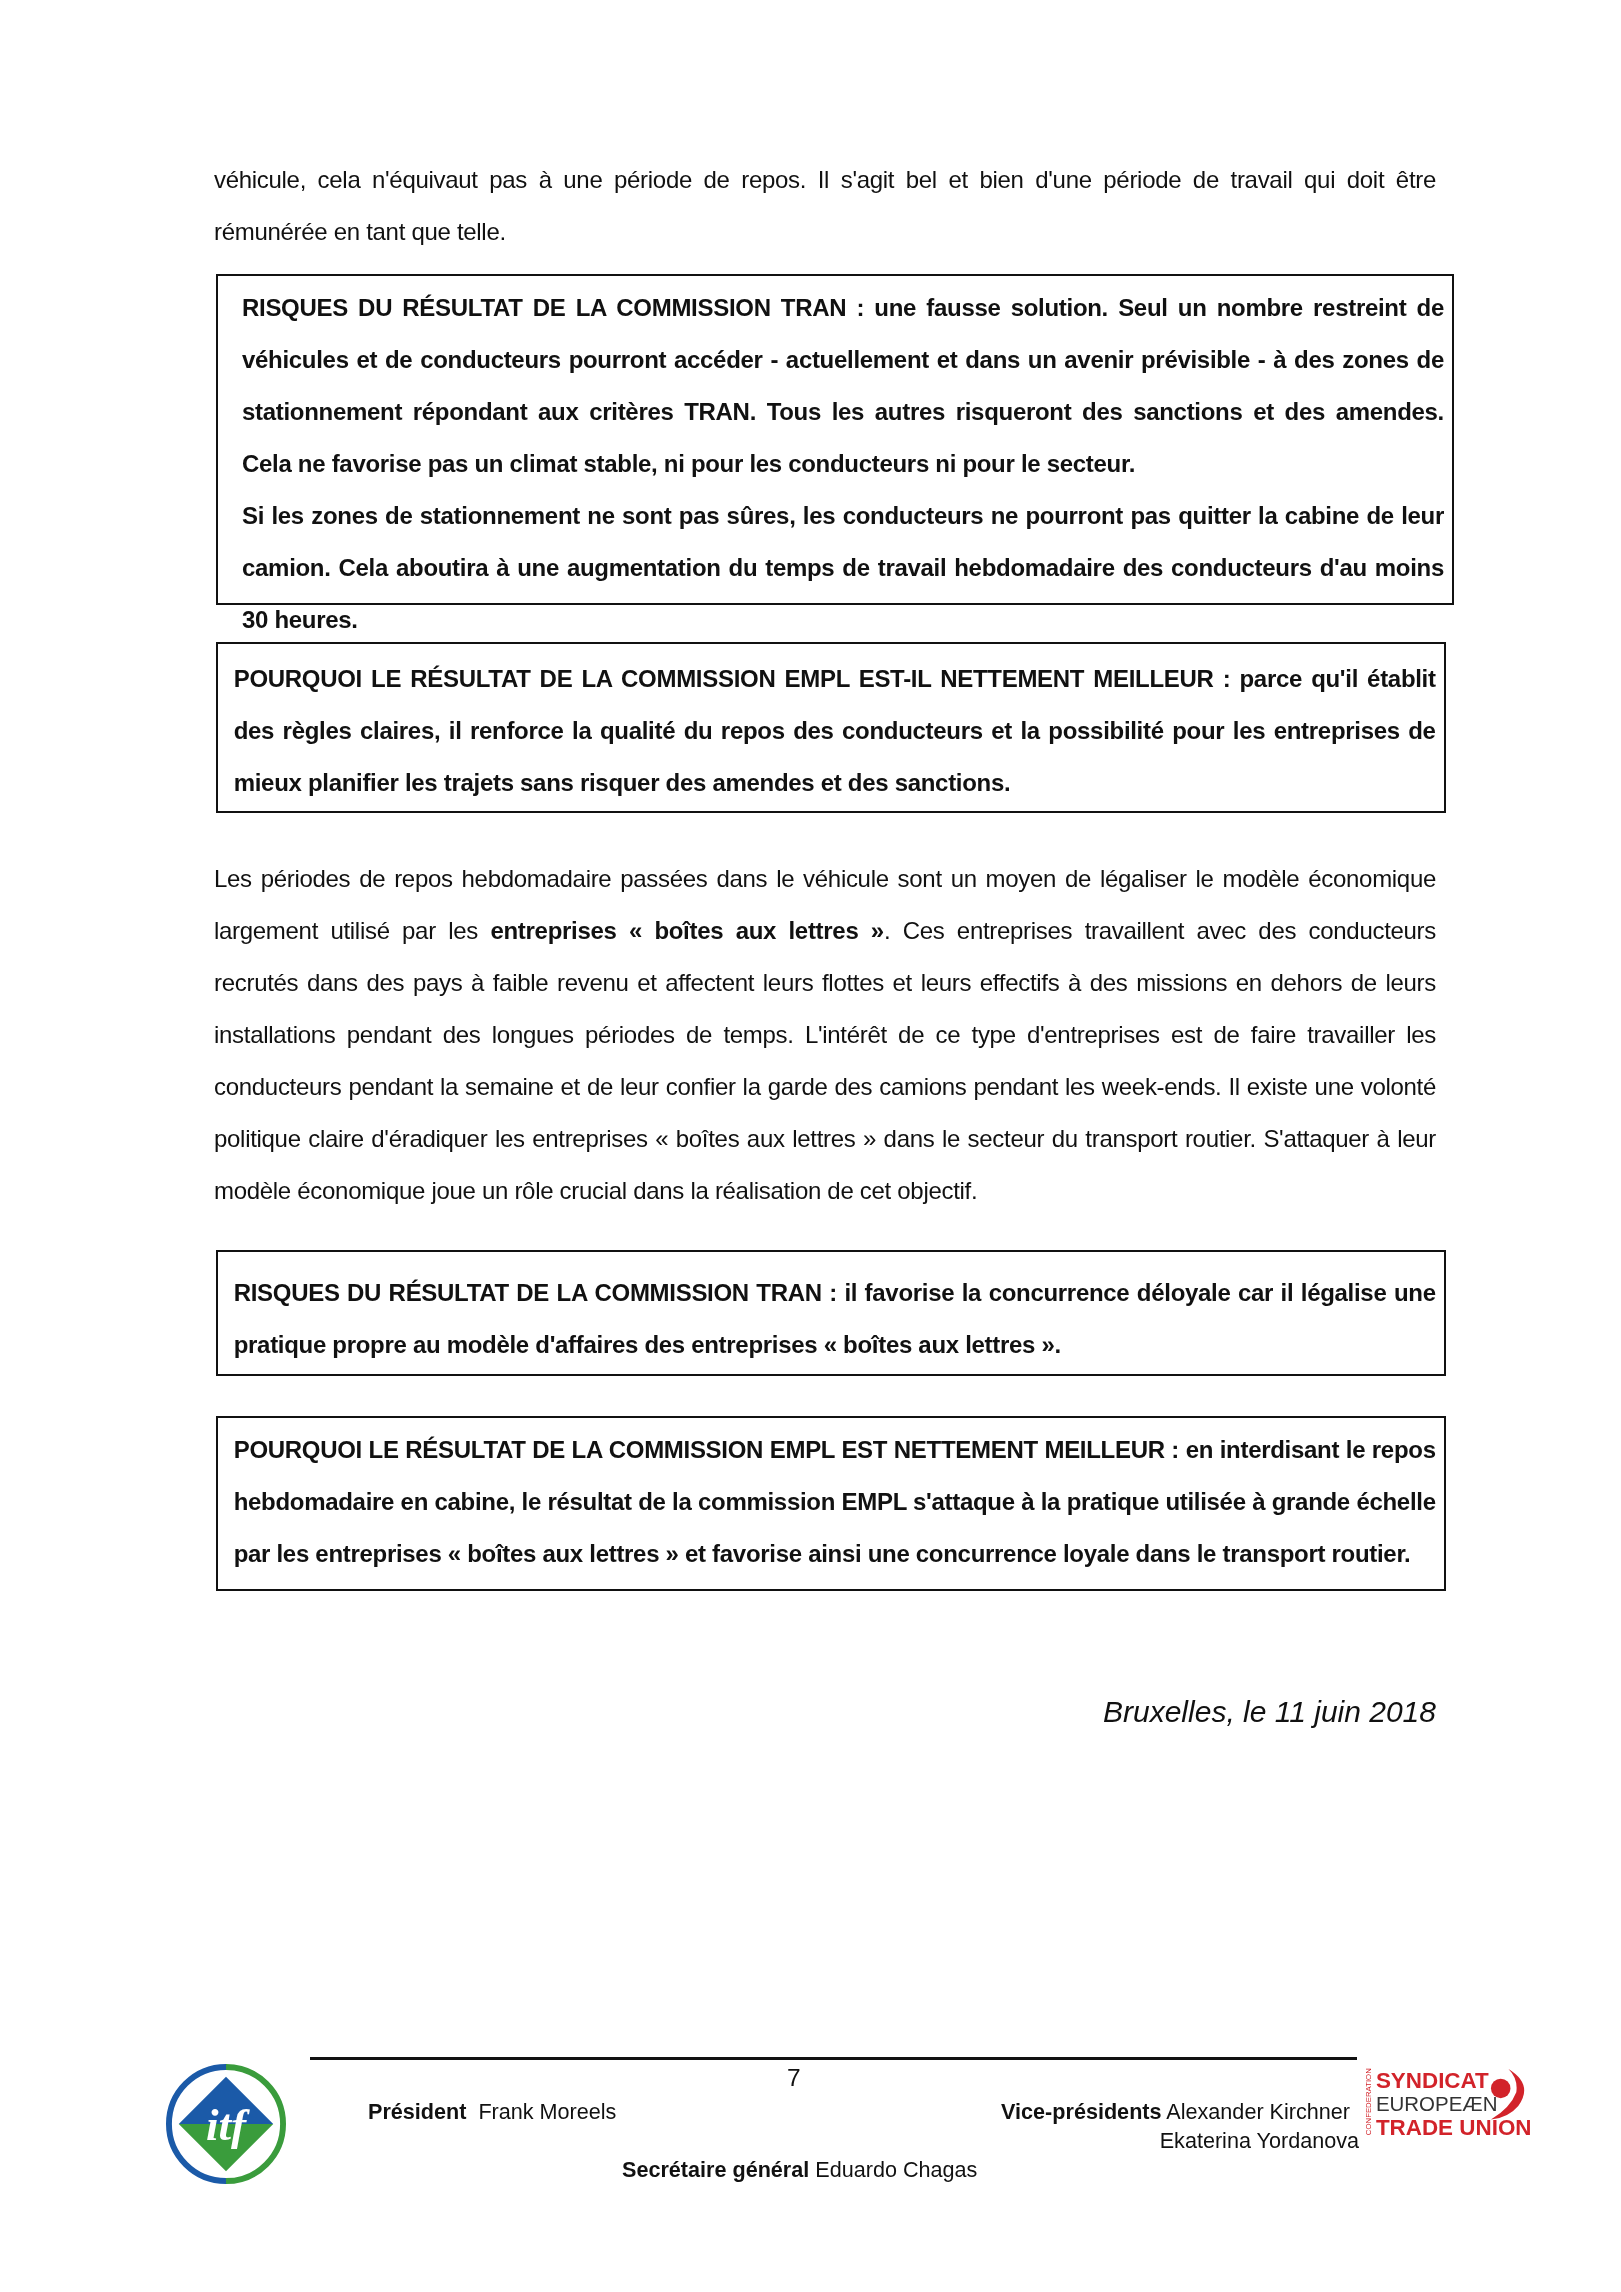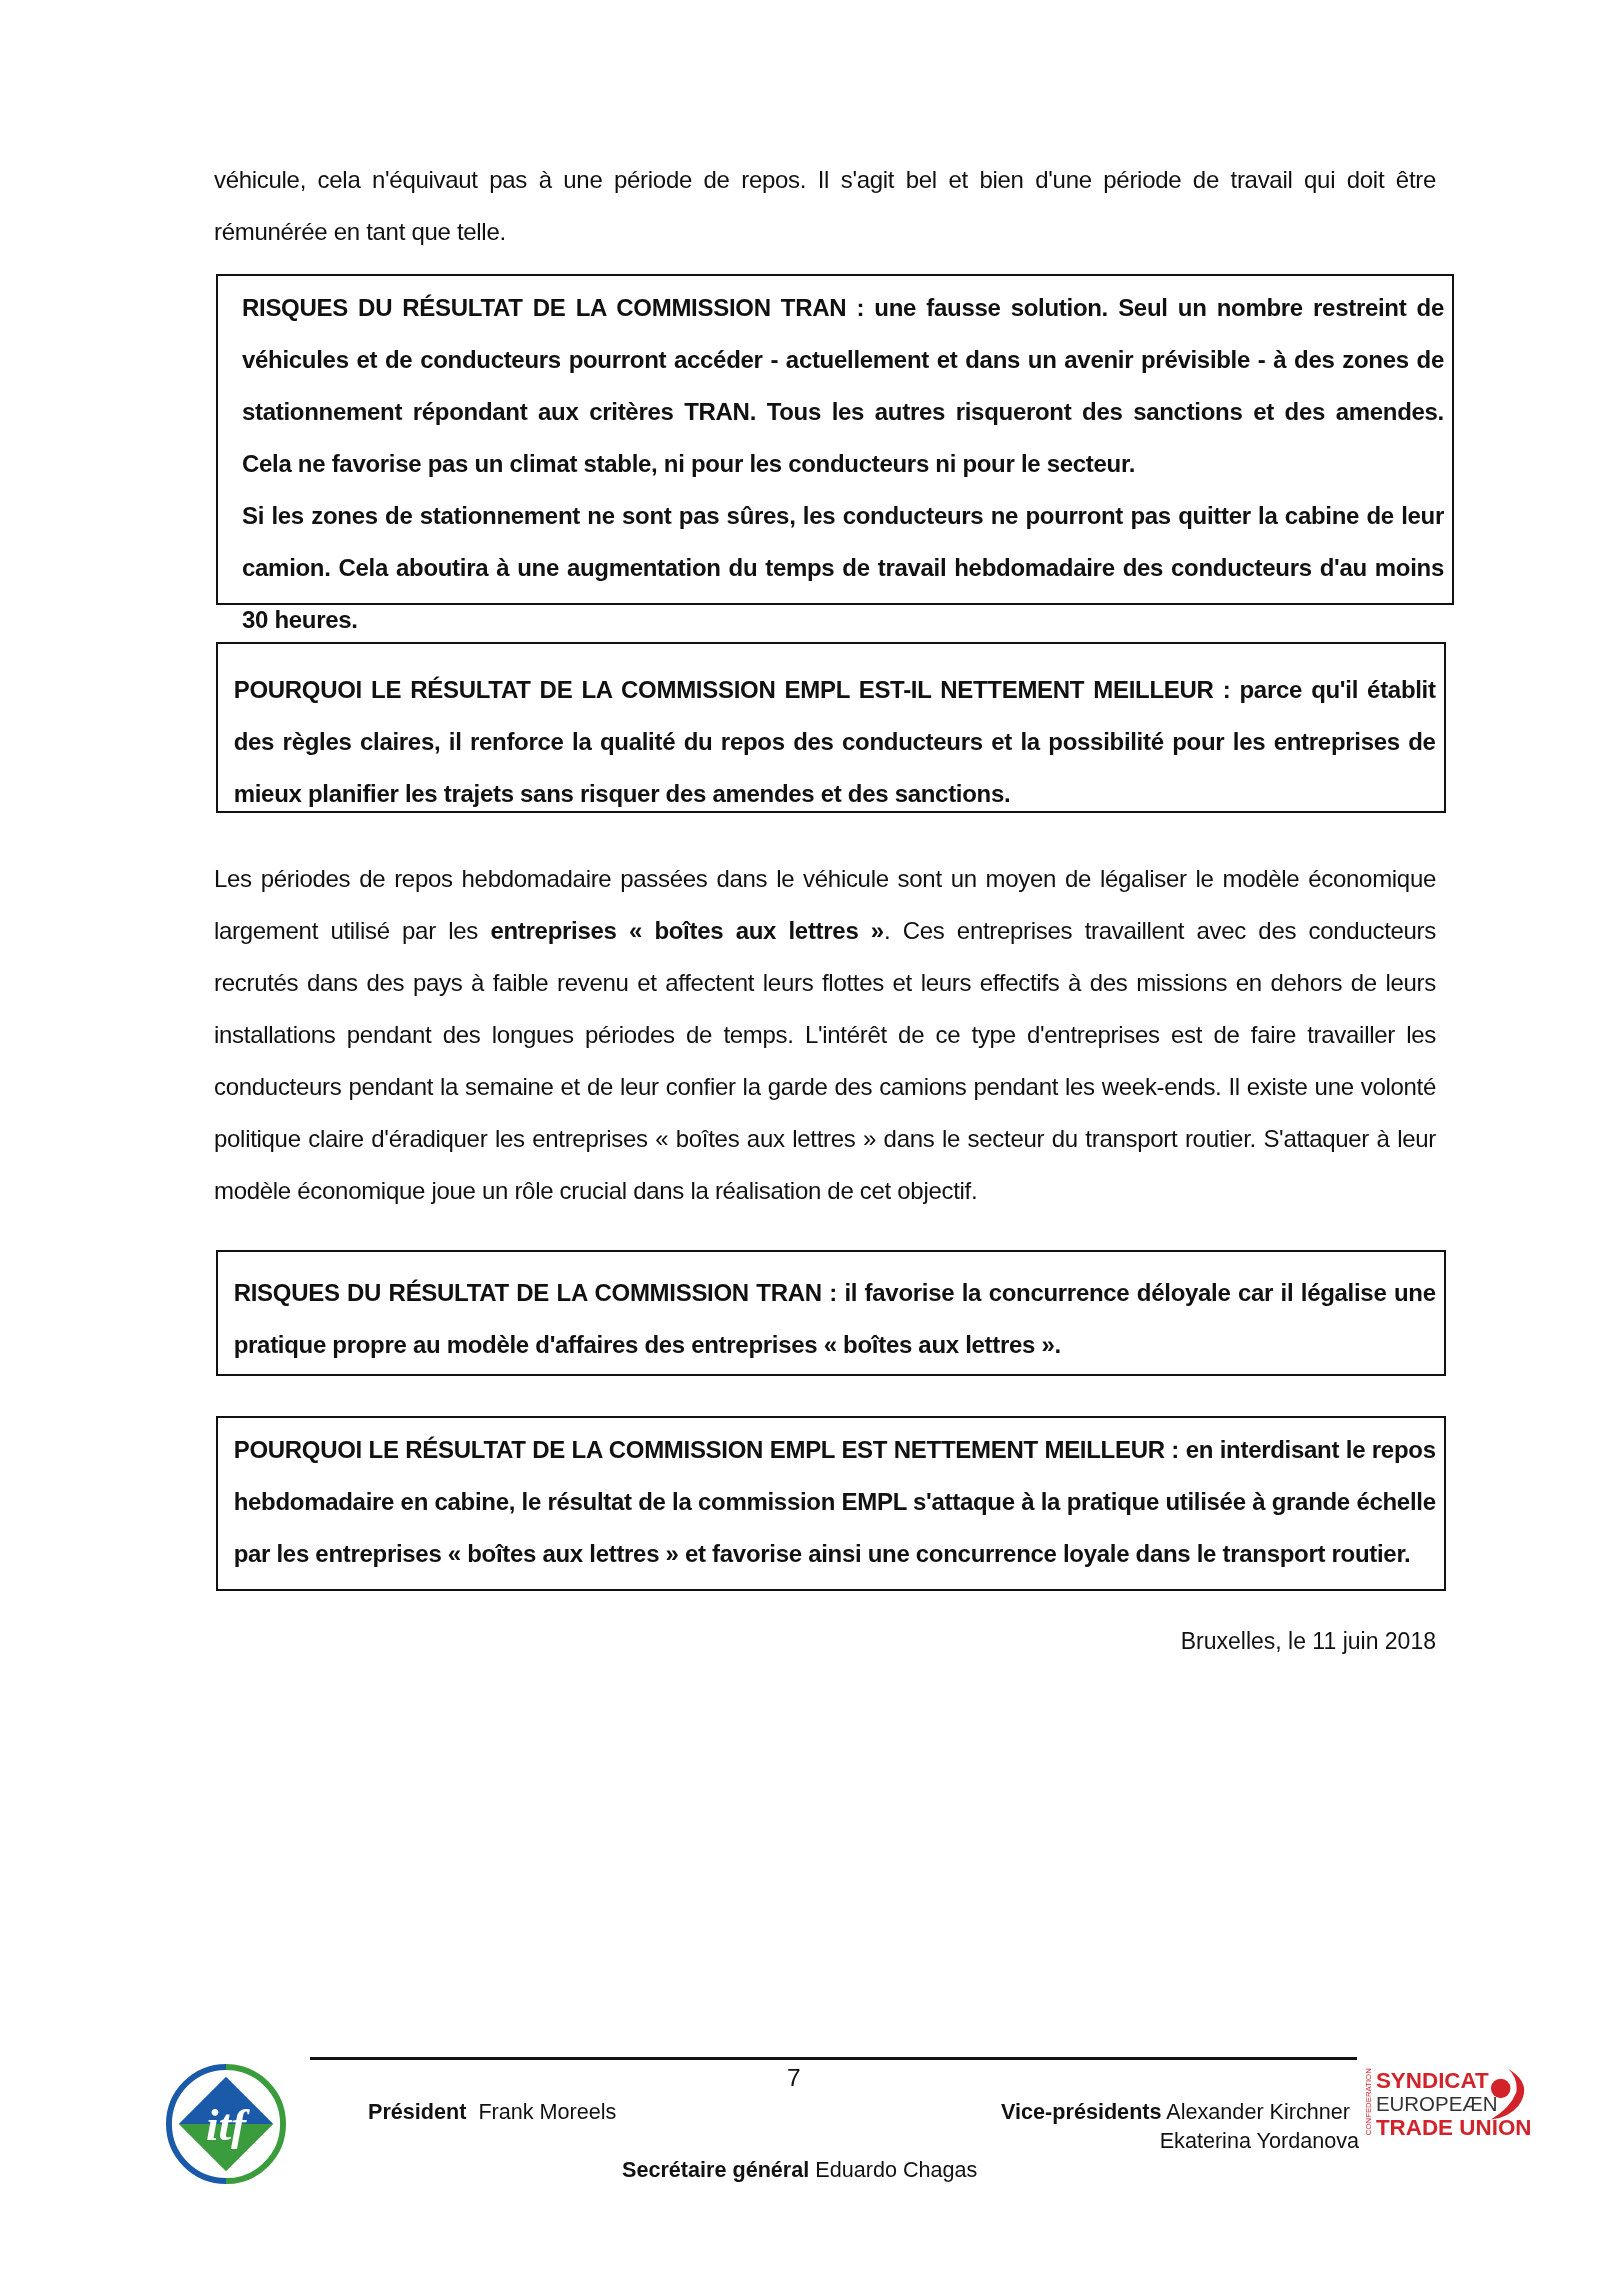--- a/index.html
+++ b/index.html
@@ -11,22 +11,22 @@
       letter-spacing: -0.3px;
     }
     .para { position: absolute; left: 214px; width: 1222px; }
     .box {
       position: absolute; left: 216px; width: 1210px;
       border: 2.5px solid #111; padding: 0 0 0 15.7px; box-sizing: content-box;
     }
     .box .text { font-weight: bold; width: 1202px; }
     .bold { font-weight: bold; }
     .date {
-      position: absolute; right: 185px; top: 1628px;
-      font-family: "Liberation Sans", sans-serif; font-size: 23px;
+      position: absolute; right: 185px; top: 1695px;
+      font-family: "Liberation Sans", sans-serif; font-style: italic; font-size: 30px;
     }
     .footer-rule { position: absolute; left: 310px; top: 2057px; width: 1047px; height: 2.9px; background: #111; }
     .ftxt { position: absolute; font-family: "Liberation Sans", sans-serif; font-size: 21.6px; color: #111; white-space: nowrap; }
     .ftxt b { font-weight: bold; }
     .pageno { left: 787px; top: 2064px; font-size: 24.5px; }
     .pres { left: 320px; top: 2099px; margin-left: 48px; }
     .vice { right: 271px; top: 2099px; text-align: right; }
     .vice2 { right: 262px; top: 2128px; margin-left: 8px; }
     .sec { left: 622px; top: 2157px; }
     .itf-logo { position: absolute; left: 165px; top: 2063px; width: 122px; height: 122px; }
@@ -38,21 +38,21 @@
 <div class="page">
 
   <div class="para text" style="top:154px;">véhicule, cela n'équivaut pas à une période de repos. Il s'agit bel et bien d'une période de travail qui doit être rémunérée en tant que telle.</div>
 
   <div class="box" style="top:274px; height:327px;padding-left:24px;">
     <div class="text" style="padding-top:5.9px;">RISQUES DU RÉSULTAT DE LA COMMISSION TRAN : une fausse solution. Seul un nombre restreint de véhicules et de conducteurs pourront accéder - actuellement et dans un avenir prévisible - à des zones de stationnement répondant aux critères TRAN. Tous les autres risqueront des sanctions et des amendes. Cela ne favorise pas un climat stable, ni pour les conducteurs ni pour le secteur.</div>
     <div class="text">Si les zones de stationnement ne sont pas sûres, les conducteurs ne pourront pas quitter la cabine de leur camion. Cela aboutira à une augmentation du temps de travail hebdomadaire des conducteurs d'au moins 30 heures.</div>
   </div>
 
   <div class="box" style="top:642px; height:167px;">
-    <div class="text" style="padding-top:20px;">POURQUOI LE RÉSULTAT DE LA COMMISSION EMPL EST-IL NETTEMENT MEILLEUR : parce qu'il établit des règles claires, il renforce la qualité du repos des conducteurs et la possibilité pour les entreprises de mieux planifier les trajets sans risquer des amendes et des sanctions.</div>
+    <div class="text" style="padding-top:9px;">POURQUOI LE RÉSULTAT DE LA COMMISSION EMPL EST-IL NETTEMENT MEILLEUR : parce qu'il établit des règles claires, il renforce la qualité du repos des conducteurs et la possibilité pour les entreprises de mieux planifier les trajets sans risquer des amendes et des sanctions.</div>
   </div>
 
   <div class="para text" style="top:853px;">
     <span>Les périodes de repos hebdomadaire passées dans le véhicule sont un moyen de légaliser le modèle économique largement utilisé par les </span><span class="bold">entreprises « boîtes aux lettres »</span><span>. Ces entreprises travaillent avec des conducteurs recrutés dans des pays à faible revenu et affectent leurs flottes et leurs effectifs à des missions en dehors de leurs installations pendant des longues périodes de temps. L'intérêt de ce type d'entreprises est de faire travailler les conducteurs pendant la semaine et de leur confier la garde des camions pendant les week-ends. Il existe une volonté politique claire d'éradiquer les entreprises « boîtes aux lettres » dans le secteur du transport routier. S'attaquer à leur modèle économique joue un rôle crucial dans la réalisation de cet objectif.</span>
   </div>
 
   <div class="box" style="top:1250px; height:122px;">
     <div class="text" style="padding-top:15px;">RISQUES DU RÉSULTAT DE LA COMMISSION TRAN : il favorise la concurrence déloyale car il légalise une pratique propre au modèle d'affaires des entreprises « boîtes aux lettres ».</div>
   </div>
 

